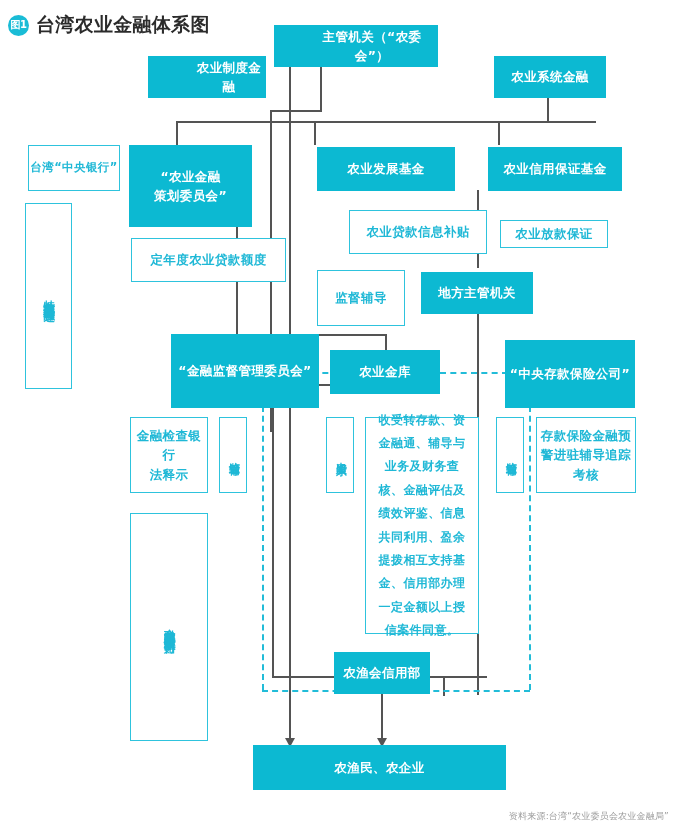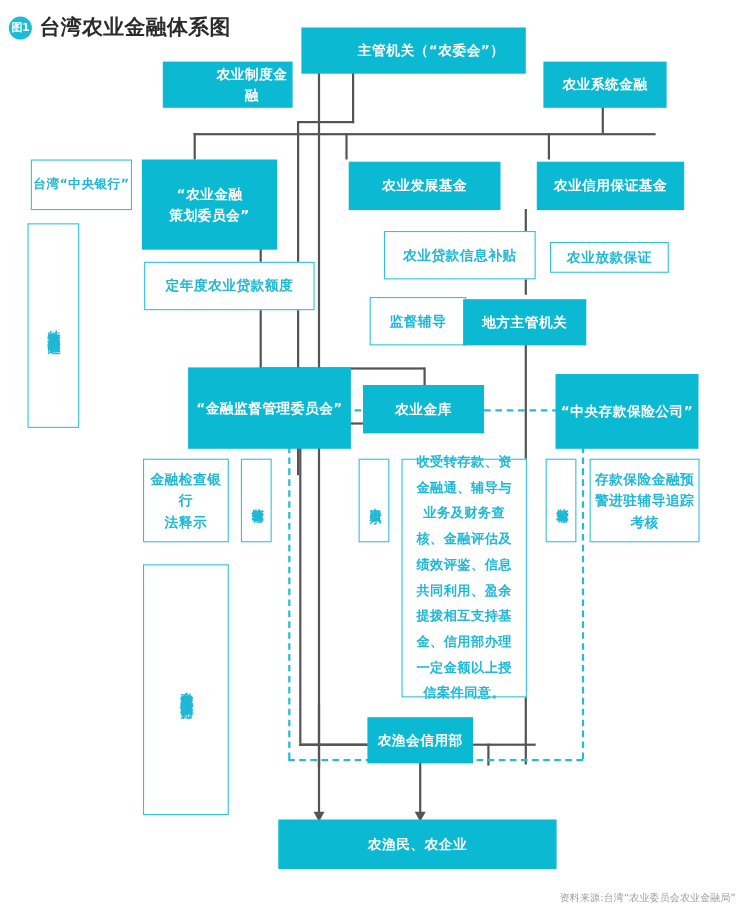--- a/index.html
+++ b/index.html
@@ -127,21 +127,21 @@
   <div class="arrow" style="left:377px;top:738px;"></div>
 
   <div class="dashh" style="left:274px;top:372px;width:64px;"></div>
   <div class="dashh" style="left:440px;top:372px;width:68px;"></div>
   <div class="dashv" style="left:262px;top:396px;height:294px;"></div>
   <div class="dashv" style="left:529px;top:396px;height:294px;"></div>
   <div class="dashh" style="left:262px;top:690px;width:268px;"></div>
 
   <div class="box filled" style="left:148px;top:56px;width:118px;height:42px;padding-left:44px;">农业制度金融</div>
 
-  <div class="box filled" style="left:274px;top:25px;width:204px;height:42px;padding-left:32px;">主管机关（“农委会”）</div>
+  <div class="box filled" style="left:274px;top:25px;width:164px;height:42px;padding-left:32px;">主管机关（“农委会”）</div>
 
   <div class="box filled" style="left:494px;top:56px;width:112px;height:42px;">农业系统金融</div>
 
   <div class="box outline small" style="left:28px;top:145px;width:92px;height:46px;">台湾“中央银行”</div>
 
   <div class="box filled" style="left:129px;top:145px;width:123px;height:82px;flex-direction:column;">
     <span>“农业金融</span>
     <span>策划委员会”</span>
   </div>
 
@@ -150,21 +150,21 @@
   <div class="box filled" style="left:488px;top:147px;width:134px;height:44px;">农业信用保证基金</div>
 
   <div class="box outline vert small" style="left:25px;top:203px;width:47px;height:186px;">特定业务监理资金转融通</div>
 
   <div class="box outline" style="left:131px;top:238px;width:155px;height:44px;">定年度农业贷款额度</div>
 
   <div class="box outline" style="left:317px;top:210px;width:138px;height:44px;margin-left:32px;">农业贷款信息补贴</div>
 
   <div class="box outline" style="left:500px;top:220px;width:108px;height:28px;">农业放款保证</div>
 
-  <div class="box outline" style="left:336px;top:270px;width:88px;height:44px;">监督辅导</div>
+  <div class="box outline" style="left:317px;top:270px;width:88px;height:56px;">监督辅导</div>
 
   <div class="box filled" style="left:421px;top:272px;width:112px;height:42px;">地方主管机关</div>
 
   <div class="box filled" style="left:130px;top:334px;width:148px;height:74px;margin-left:41px;">“金融监督管理委员会”</div>
 
   <div class="box filled" style="left:330px;top:350px;width:110px;height:44px;">农业金库</div>
 
   <div class="box filled" style="left:505px;top:340px;width:130px;height:68px;">“中央存款保险公司”</div>
 
   <div class="box outline" style="left:130px;top:417px;width:78px;height:76px;flex-direction:column;">

